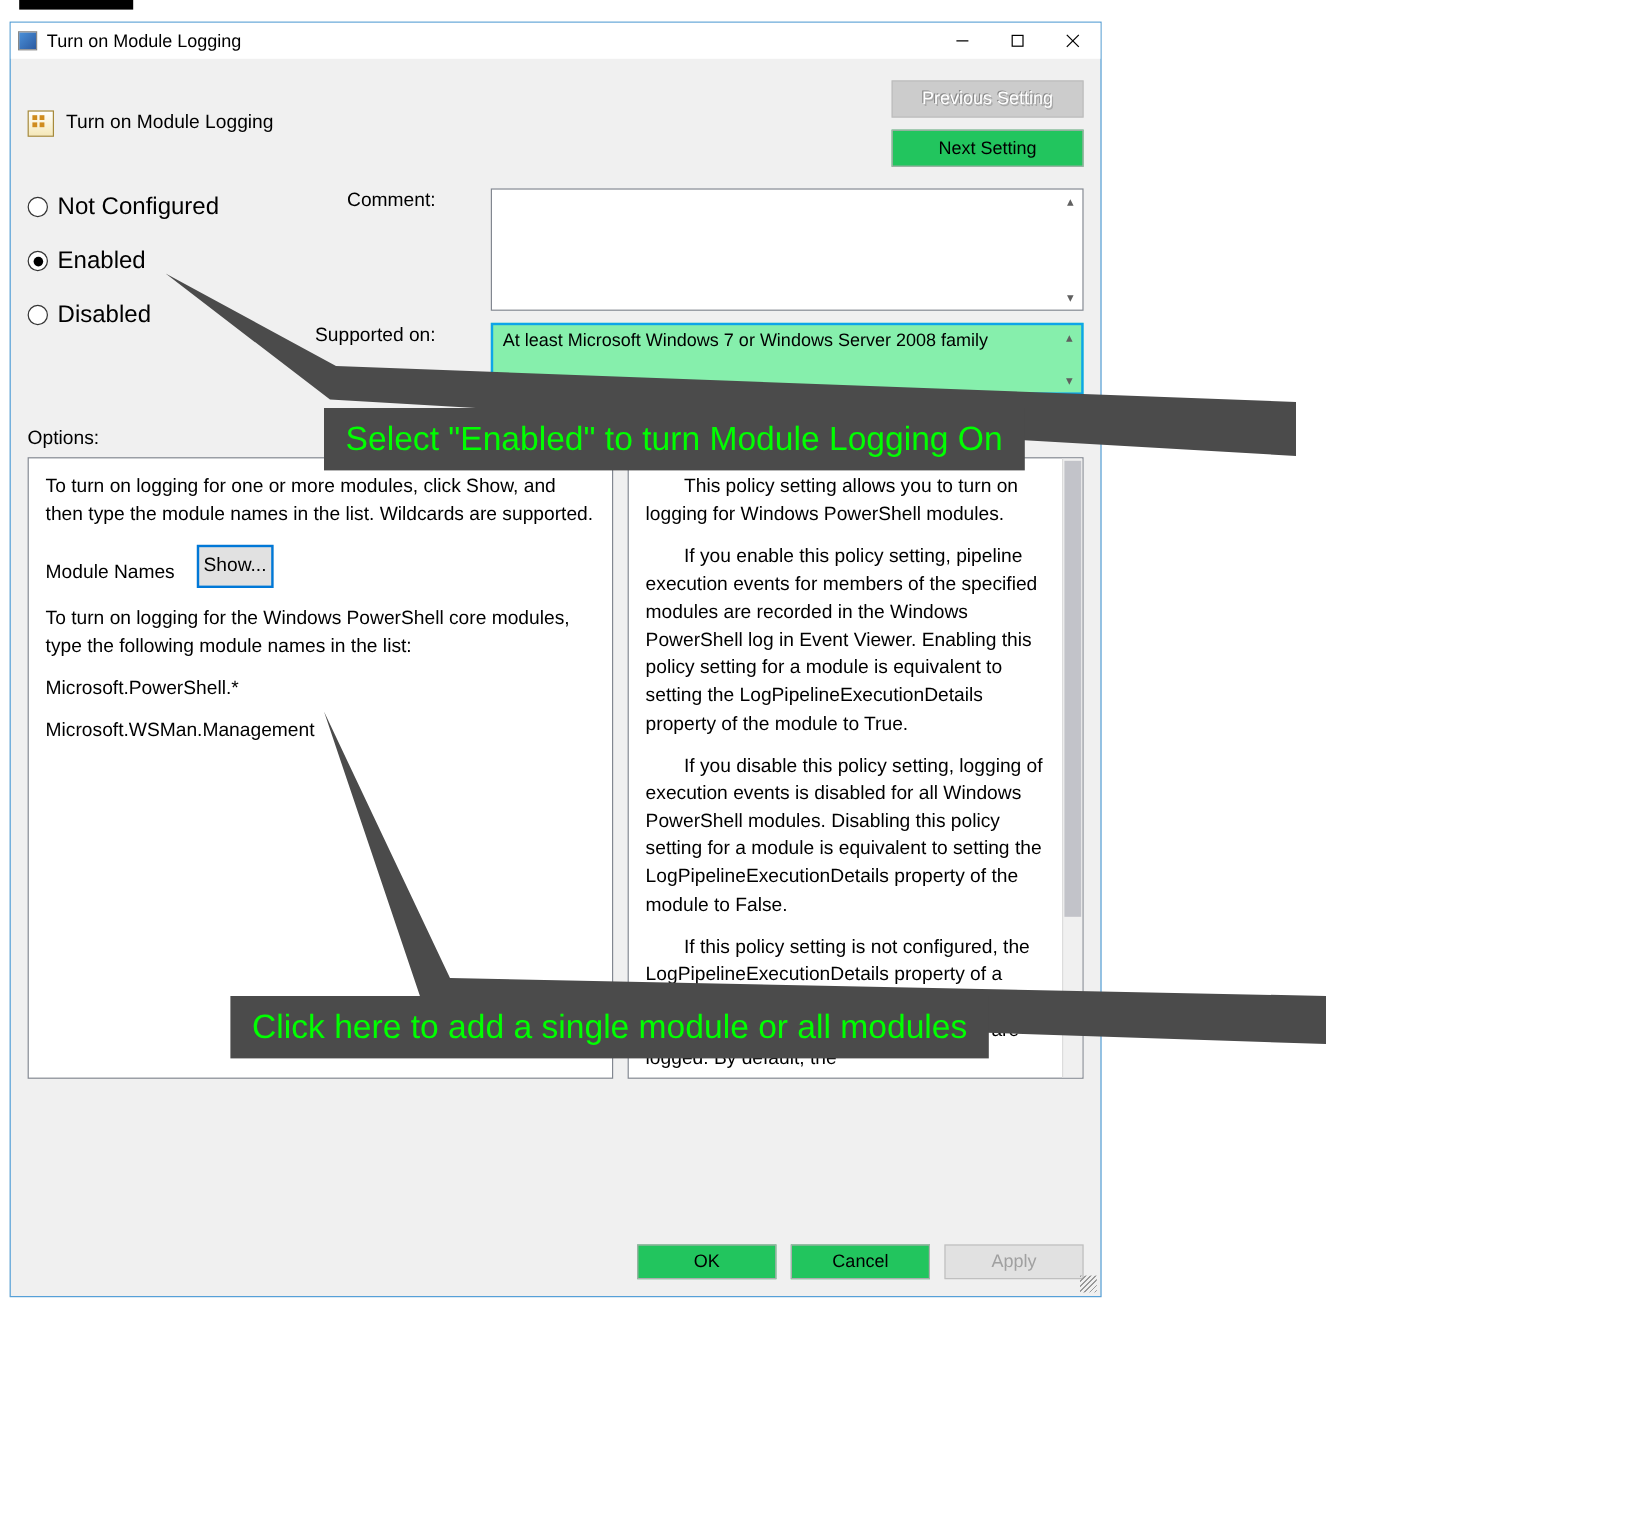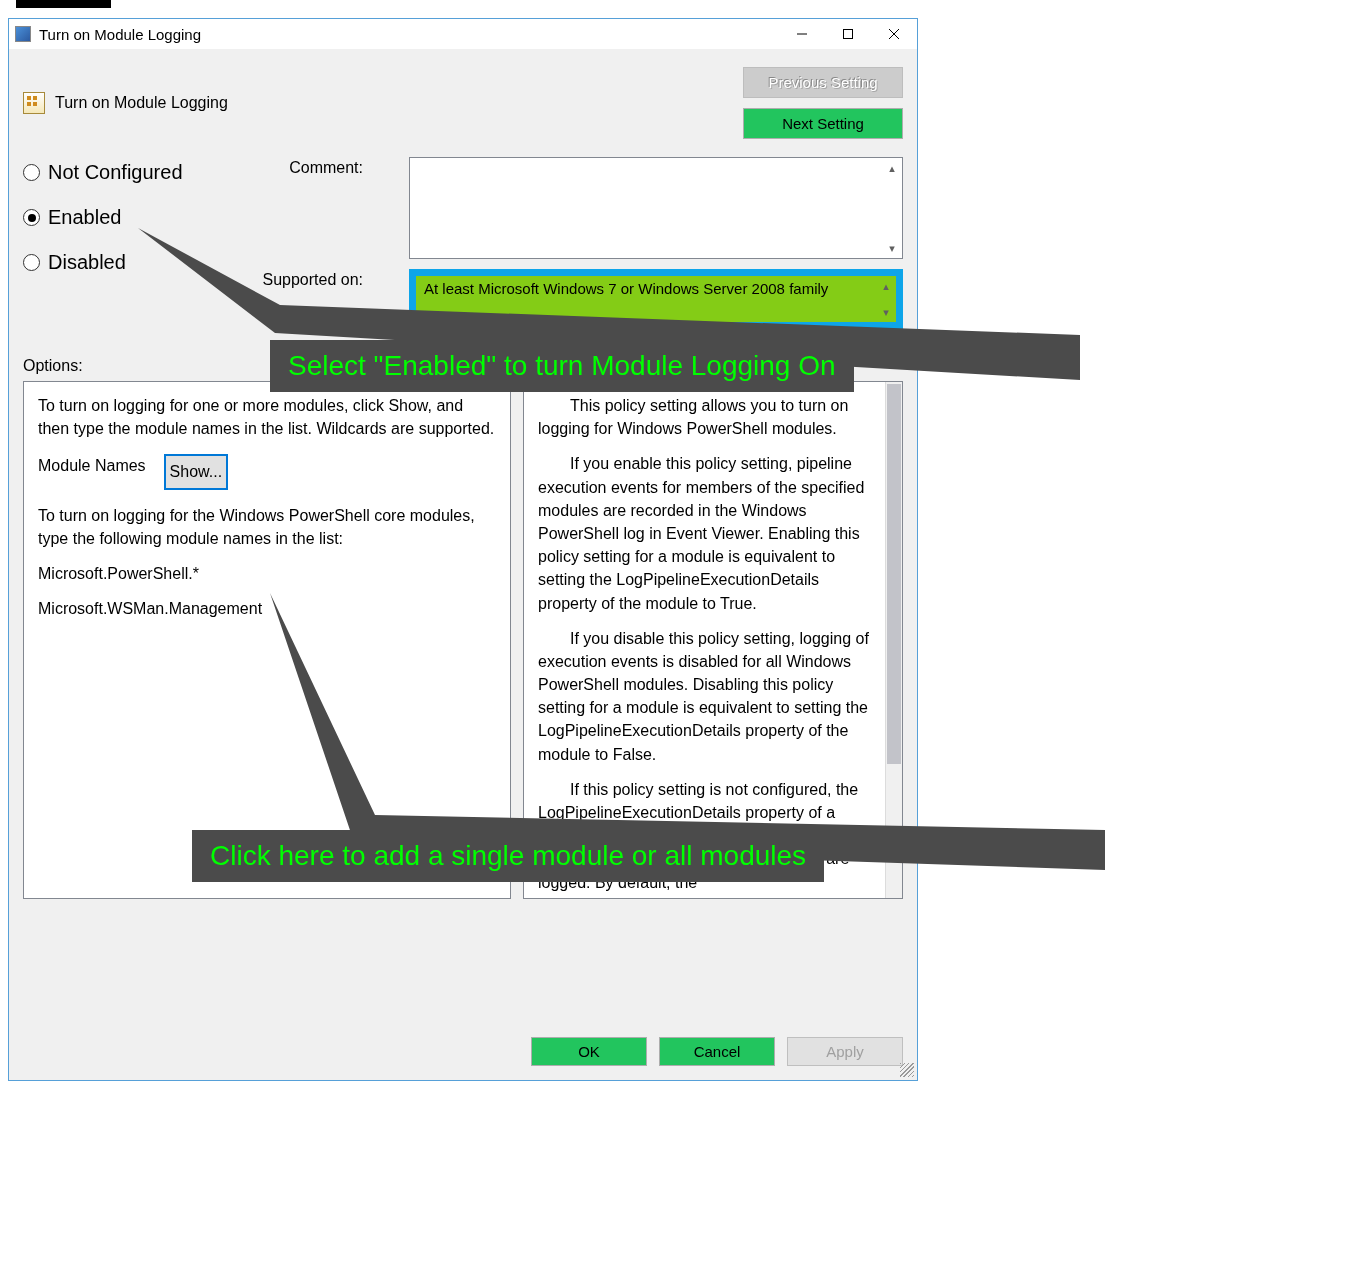--- a/index.html
+++ b/index.html
@@ -98,21 +98,21 @@
   .right-fields { flex: 1; }
   .field-row { display: flex; margin-bottom: 10px; gap: 36px; }
   .field-label { width: 150px; text-align: right; padding-right: 10px; padding-top: 2px; font-size:16px;}
   .comment-box {
     flex: 1; height: 102px;
     background: #fff; border: 1px solid #828790;
     position: relative;
   }
   .supported-box {
     flex: 1; height: 60px;
-    background: #84cc16; border: 7px solid #0ea5e9;
+    background: #86efac; border: 2px solid #0ea5e9;
     position: relative; padding: 4px 36px 4px 8px;
     font-size: 15px;
   }
   .scroll-arrow {
     position: absolute; right: 2px; width: 16px; height: 16px;
     display:flex; align-items:center; justify-content:center;
     color:#606060; font-size:11px;
   }
   .section-labels {
     display: flex; padding: 18px 14px 6px 14px;
@@ -135,21 +135,21 @@
   .panel-left { width: 488px; }
   .panel-right { flex: 1; padding-right: 24px;}
   .panel-right .scrollbar {
     position:absolute; right:0; top:0; bottom:0; width:17px;
     background:#f0f0f0; border-left:1px solid #dcdcdc;
   }
   .panel-right .scrollbar .thumb {
     position:absolute; left:1px; right:1px; top:2px; height:380px;
     background:#c2c3c9;
   }
-  .module-row { display:flex; align-items:flex-start; gap: 18px; margin: 14px 0; }
+  .module-row { display:flex; align-items:flex-end; gap: 18px; margin: 14px 0; }
   .show-btn {
     border: 2px solid #0078d7;
     background: #e1e1e1;
     padding: 4px 4px;
     font-size: 16px;
   }
   .panel p { margin: 0 0 12px 0; }
   .panel .indent { text-indent: 32px; }
   .footer {
     position: absolute; right: 14px; bottom: 14px;

